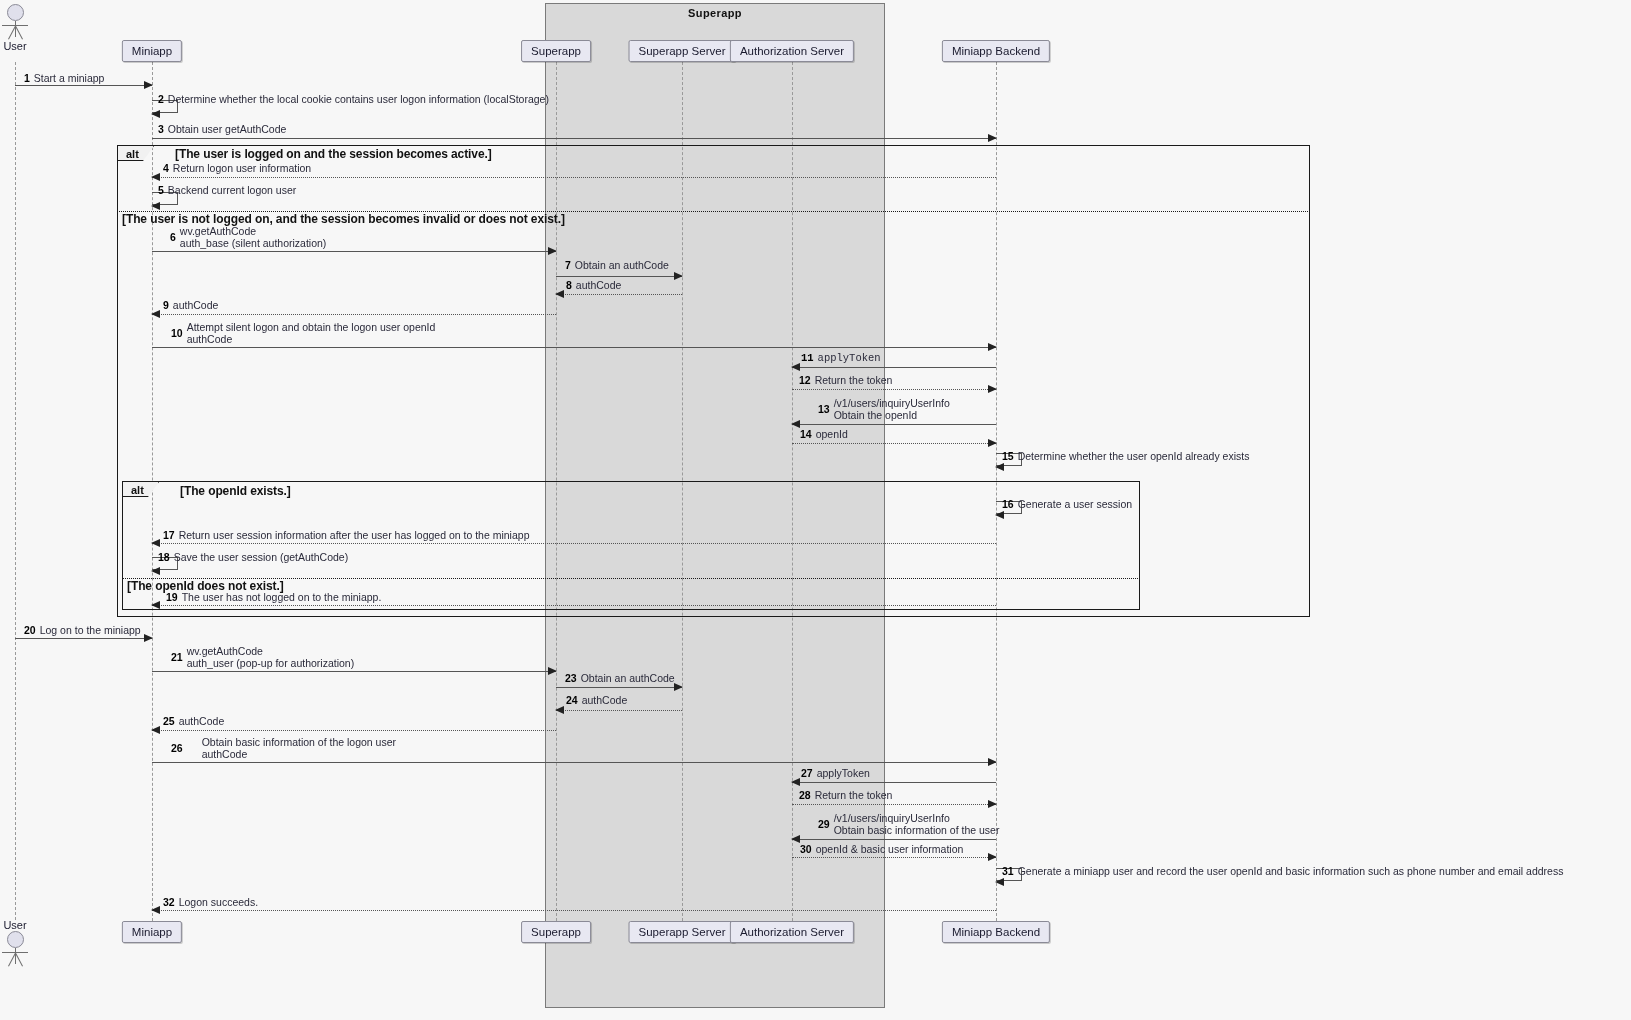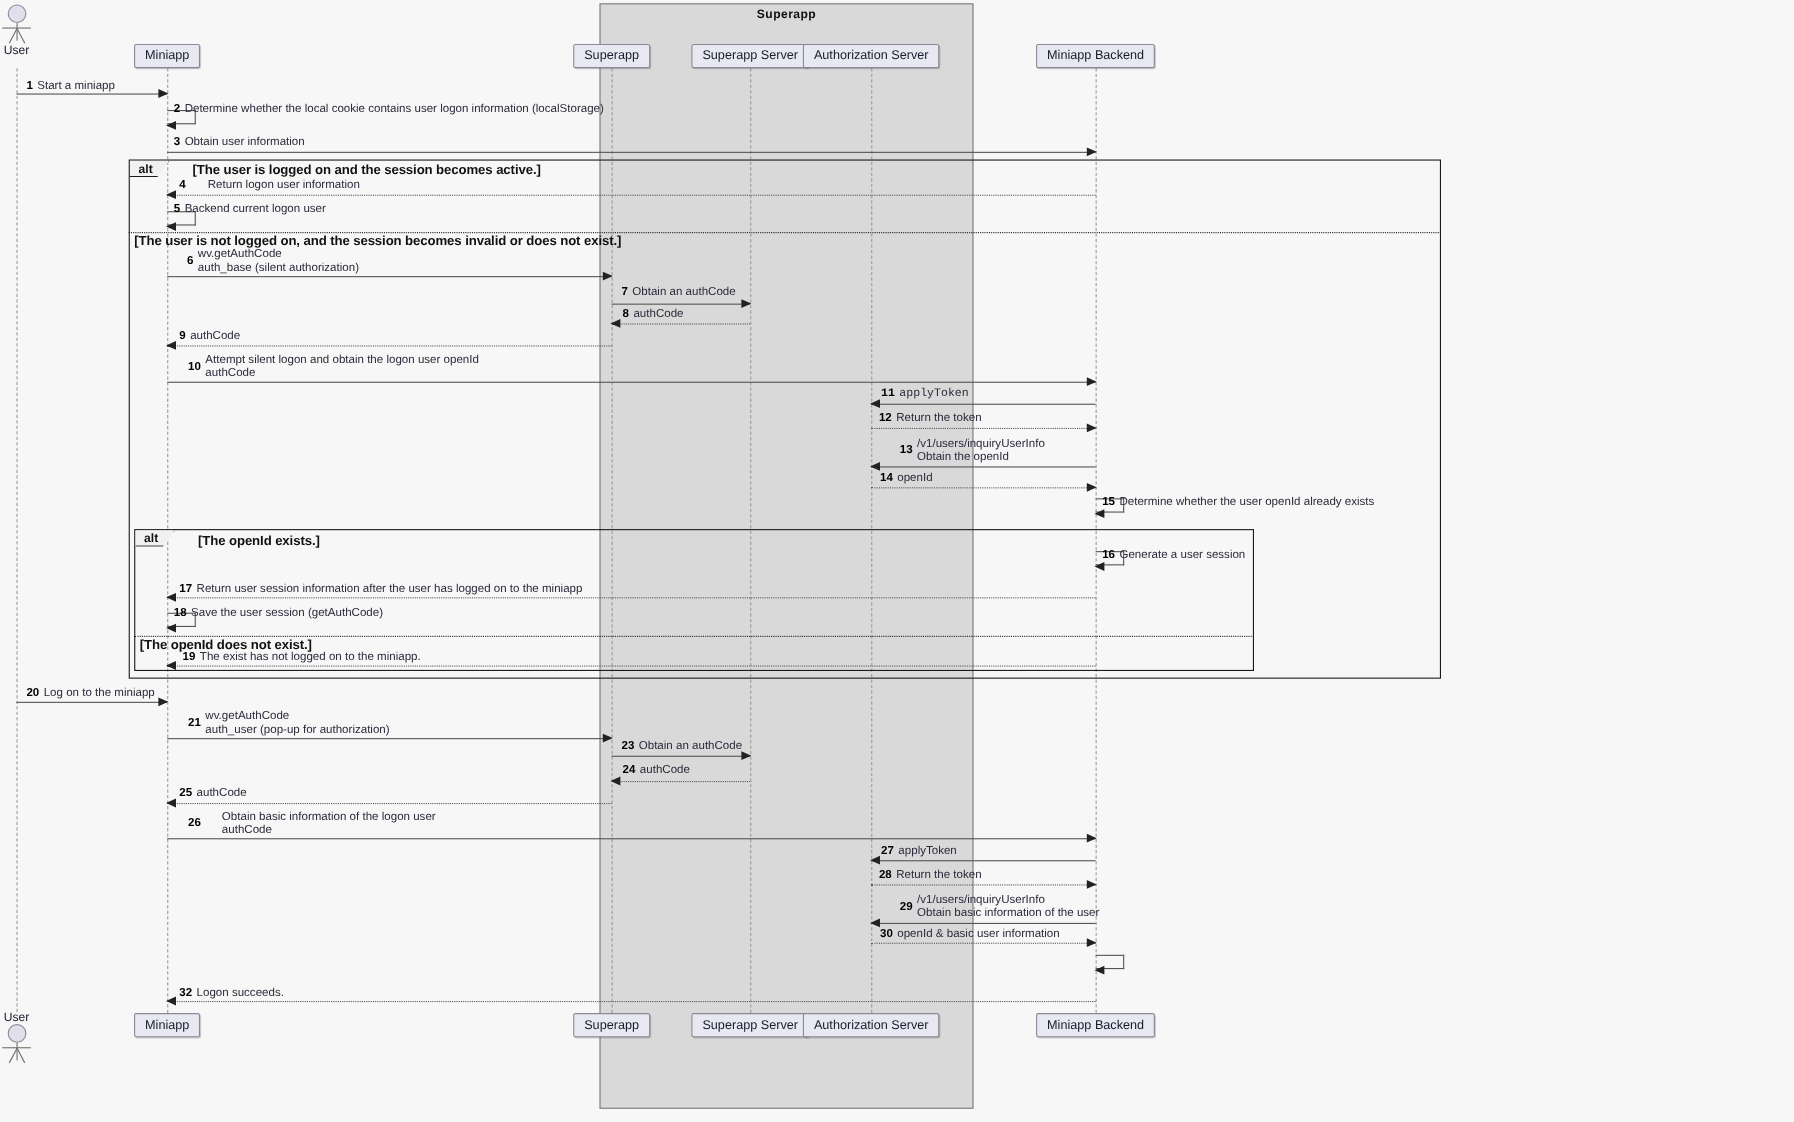--- a/index.html
+++ b/index.html
@@ -211,26 +211,26 @@
     </div>
     <div class="mlabel" style="left: 24px; top: 72px;"><span class="mnum">1</span><span style="margin-left: 4px;">Start a miniapp</span></div>
     <div class="selfmsg" style="left: 152px; top: 100px;">
       <div class="sarrow"></div>
     </div>
     <div class="mlabel" style="left: 158px; top: 93px;"><span class="mnum">2</span><span style="margin-left: 4px;">Determine whether the local cookie contains user logon information (localStorage)</span></div>
     <div class="msg" style="left: 152px; top: 138px; width: 844px;">
       <div class="line"></div>
       <div class="head-r"></div>
     </div>
-    <div class="mlabel" style="left: 158px; top: 123px;"><span class="mnum">3</span><span style="margin-left: 4px;">Obtain user information</span></div>
+    <div class="mlabel" style="left: 158px; top: 123px;"><span class="mnum">3</span><span style="margin-left: 4px;">Obtain user getAuthCode</span></div>
     <div class="msg dotted" style="left: 152px; top: 177px; width: 844px;">
       <div class="line"></div>
       <div class="head-l"></div>
     </div>
-    <div class="mlabel" style="left: 163px; top: 162px;"><span class="mnum">4</span><span style="margin-left: 20px;">Return logon user information</span></div>
+    <div class="mlabel" style="left: 163px; top: 162px;"><span class="mnum">4</span><span style="margin-left: 4px;">Return logon user information</span></div>
     <div class="selfmsg" style="left: 152px; top: 192px;">
       <div class="sarrow"></div>
     </div>
     <div class="mlabel" style="left: 158px; top: 184px;"><span class="mnum">5</span><span style="margin-left: 4px;">Backend current logon user</span></div>
     <div class="msg" style="left: 152px; top: 251px; width: 404px;">
       <div class="line"></div>
       <div class="head-r"></div>
     </div>
     <div class="mlabel" style="left: 170px; top: 225px;"><span style="display: inline-block; vertical-align: middle;"><span class="mnum">6</span></span><span style="display: inline-block; vertical-align: middle; margin-left: 4px;"><div>wv.getAuthCode</div><div>auth_base (silent authorization)</div></span></div>
     <div class="msg" style="left: 556px; top: 276px; width: 126px;">
@@ -287,21 +287,21 @@
     </div>
     <div class="mlabel" style="left: 163px; top: 529px;"><span class="mnum">17</span><span style="margin-left: 4px;">Return user session information after the user has logged on to the miniapp</span></div>
     <div class="selfmsg" style="left: 152px; top: 557px;">
       <div class="sarrow"></div>
     </div>
     <div class="mlabel" style="left: 158px; top: 551px;"><span class="mnum">18</span><span style="margin-left: 4px;">Save the user session (getAuthCode)</span></div>
     <div class="msg dotted" style="left: 152px; top: 605px; width: 844px;">
       <div class="line"></div>
       <div class="head-l"></div>
     </div>
-    <div class="mlabel" style="left: 166px; top: 591px;"><span class="mnum">19</span><span style="margin-left: 4px;">The exist has not logged on to the miniapp.</span></div>
+    <div class="mlabel" style="left: 166px; top: 591px;"><span class="mnum">19</span><span style="margin-left: 4px;">The user has not logged on to the miniapp.</span></div>
     <div class="msg" style="left: 15px; top: 638px; width: 137px;">
       <div class="line"></div>
       <div class="head-r"></div>
     </div>
     <div class="mlabel" style="left: 24px; top: 624px;"><span class="mnum">20</span><span style="margin-left: 4px;">Log on to the miniapp</span></div>
     <div class="msg" style="left: 152px; top: 671px; width: 404px;">
       <div class="line"></div>
       <div class="head-r"></div>
     </div>
     <div class="mlabel" style="left: 171px; top: 645px;"><span style="display: inline-block; vertical-align: middle;"><span class="mnum">21</span></span><span style="display: inline-block; vertical-align: middle; margin-left: 4px;"><div>wv.getAuthCode</div><div>auth_user (pop-up for authorization)</div></span></div>
@@ -341,18 +341,19 @@
     </div>
     <div class="mlabel" style="left: 818px; top: 812px;"><span style="display: inline-block; vertical-align: middle;"><span class="mnum">29</span></span><span style="display: inline-block; vertical-align: middle; margin-left: 4px;"><div>/v1/users/inquiryUserInfo</div><div>Obtain basic information of the user</div></span></div>
     <div class="msg dotted" style="left: 792px; top: 857px; width: 204px;">
       <div class="line"></div>
       <div class="head-r"></div>
     </div>
     <div class="mlabel" style="left: 800px; top: 843px;"><span class="mnum">30</span><span style="margin-left: 4px;">openId &amp; basic user information</span></div>
     <div class="selfmsg" style="left: 996px; top: 868px;">
       <div class="sarrow"></div>
     </div>
+    <div class="mlabel" style="left: 1002px; top: 865px;"><span class="mnum">31</span><span style="margin-left: 4px;">Generate a miniapp user and record the user openId and basic information such as phone number and email address</span></div>
     <div class="msg dotted" style="left: 152px; top: 910px; width: 844px;">
       <div class="line"></div>
       <div class="head-l"></div>
     </div>
     <div class="mlabel" style="left: 163px; top: 896px;"><span class="mnum">32</span><span style="margin-left: 4px;">Logon succeeds.</span></div>
   </div>
 
 </body></html>

